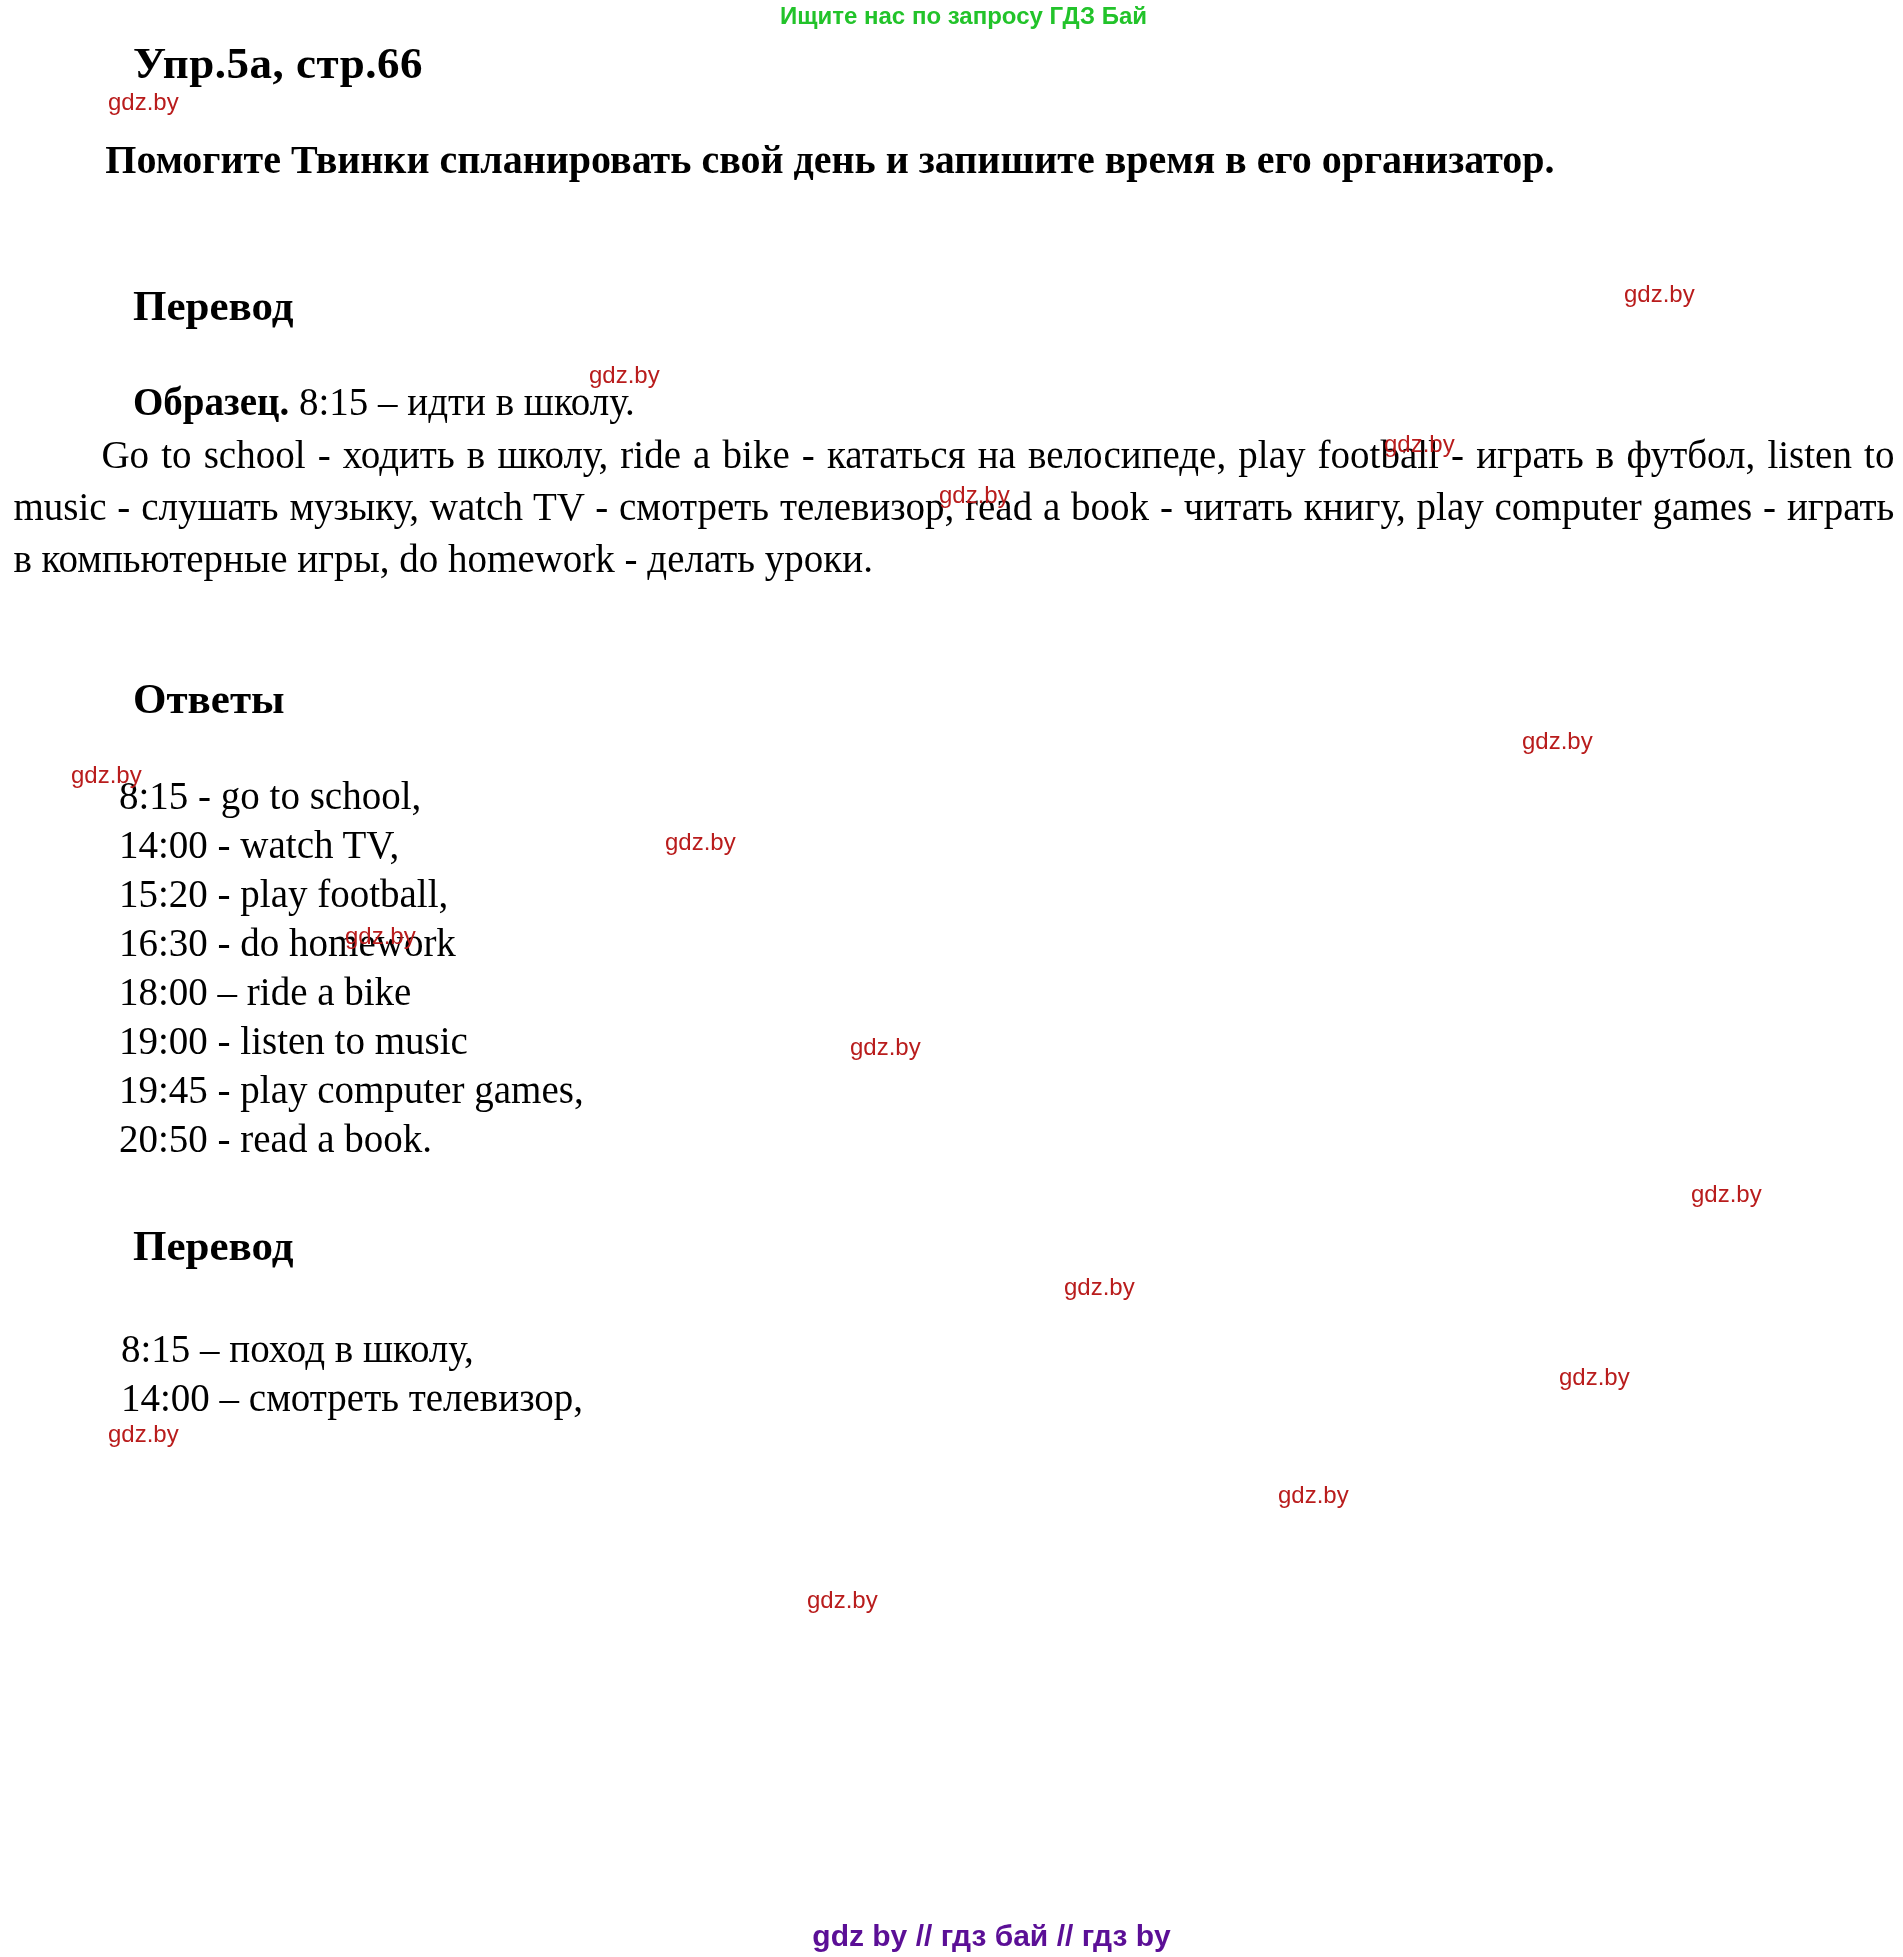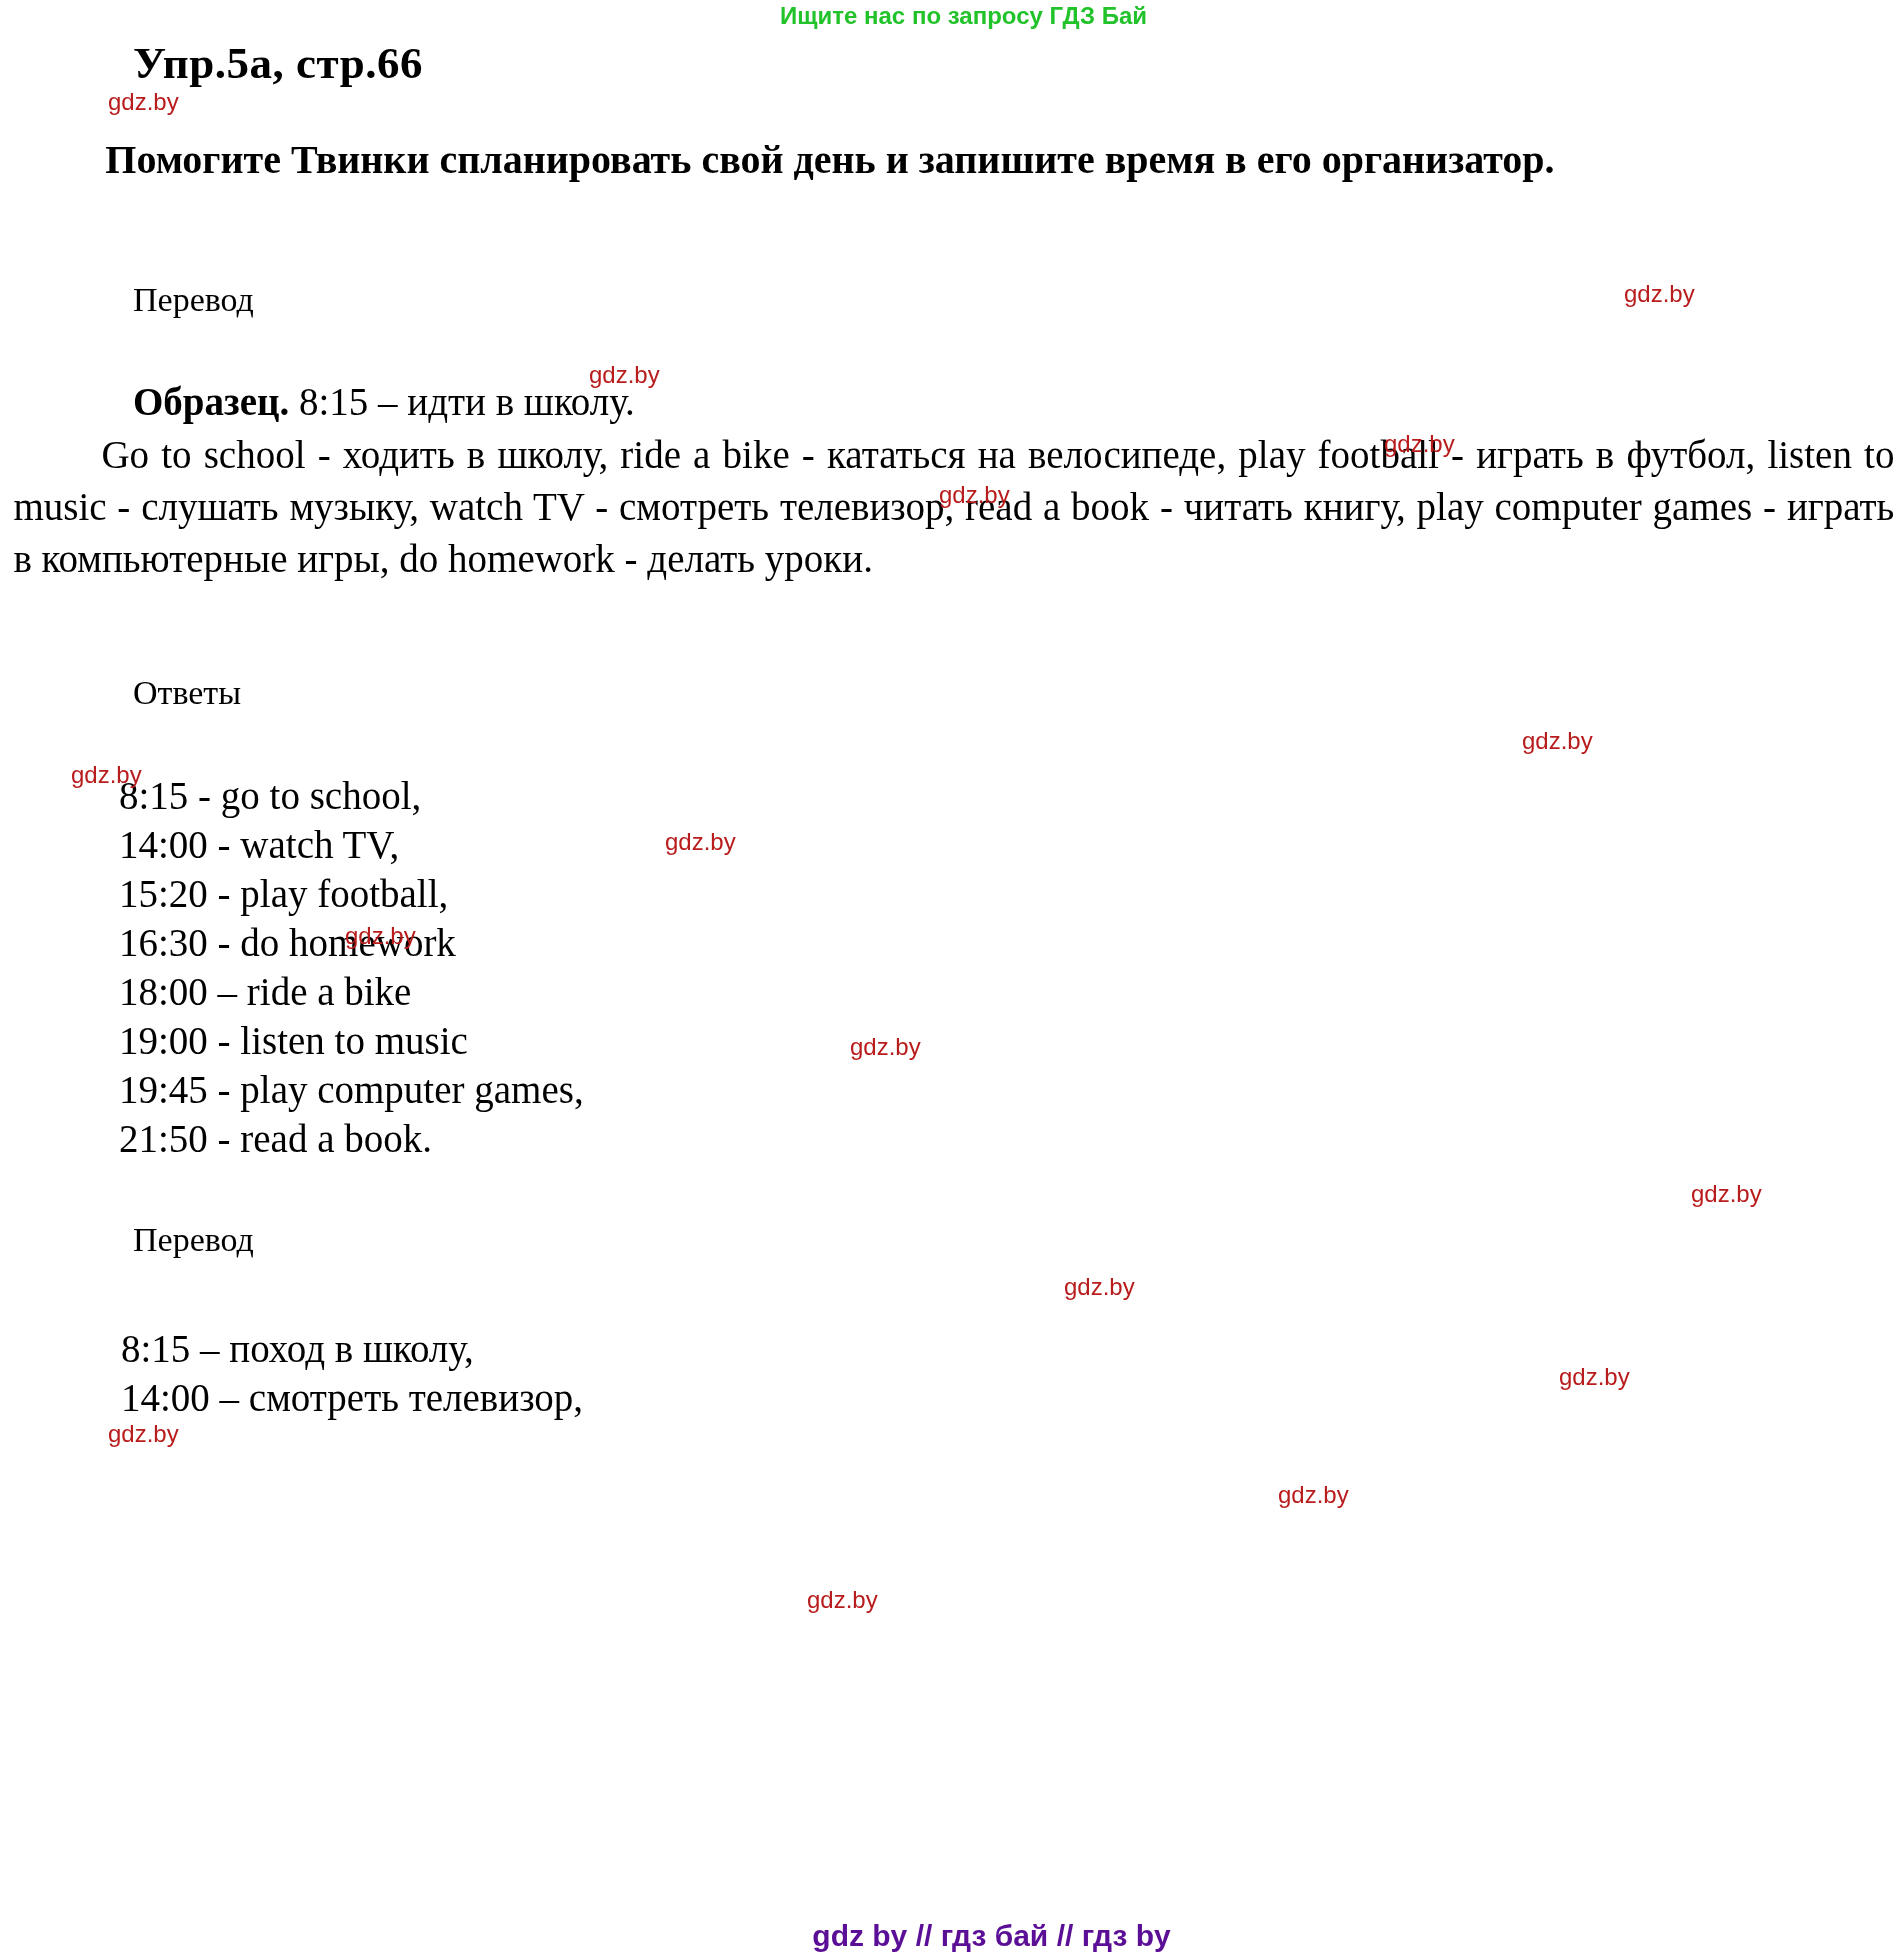--- a/index.html
+++ b/index.html
@@ -51,22 +51,22 @@
     font-size: 40px;
     font-weight: 700;
     line-height: 1.42;
     text-indent: 88px;
     text-align: justify;
   }
   .task-block > span { display: inline; }
 
   .section-head {
     position: absolute;
-    font-size: 34px;
-    font-weight: 400;
+    font-size: 43px;
+    font-weight: 700;
     white-space: nowrap;
     text-align: right;
   }
   .sec-perevod-1 { left: 133px; top: 281px; }
   .sec-otvety    { left: 133px; top: 674px; }
   .sec-perevod-2 { left: 133px; top: 1221px; }
 
   .sample-line {
     position: absolute;
     left: 133px;
@@ -147,21 +147,21 @@
   <div class="section-head sec-otvety">Ответы</div>
 
   <div class="sched-list sched-answers" id="answers-list">
       <span class="row">8:15 - go to school,</span>
       <span class="row">14:00 - watch TV,</span>
       <span class="row">15:20 - play football,</span>
       <span class="row">16:30 - do homework</span>
       <span class="row">18:00 – ride a bike</span>
       <span class="row">19:00 - listen to music</span>
       <span class="row">19:45 - play computer games,</span>
-      <span class="row">21:50 - read a book.</span>
+      <span class="row">20:50 - read a book.</span>
     </div>
 
   <div class="section-head sec-perevod-2">Перевод</div>
 
   <div class="sched-list sched-translation" id="translation-list">
       <span class="row">8:15 – поход в школу,</span>
       <span class="row">14:00 – смотреть телевизор,</span>
     </div>
 
   <div id="watermark-layer">

